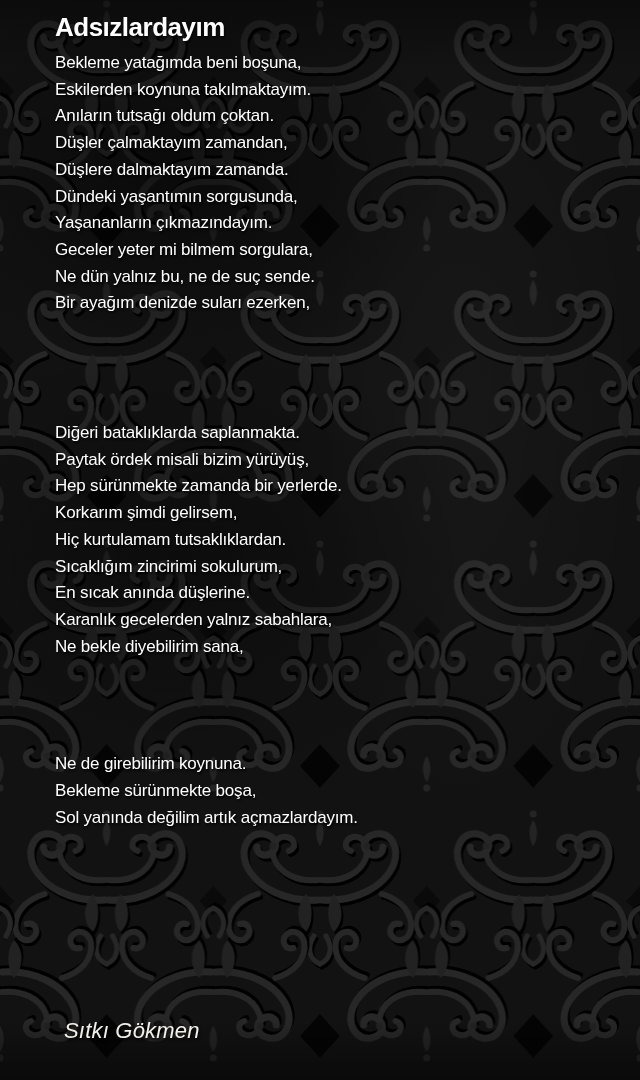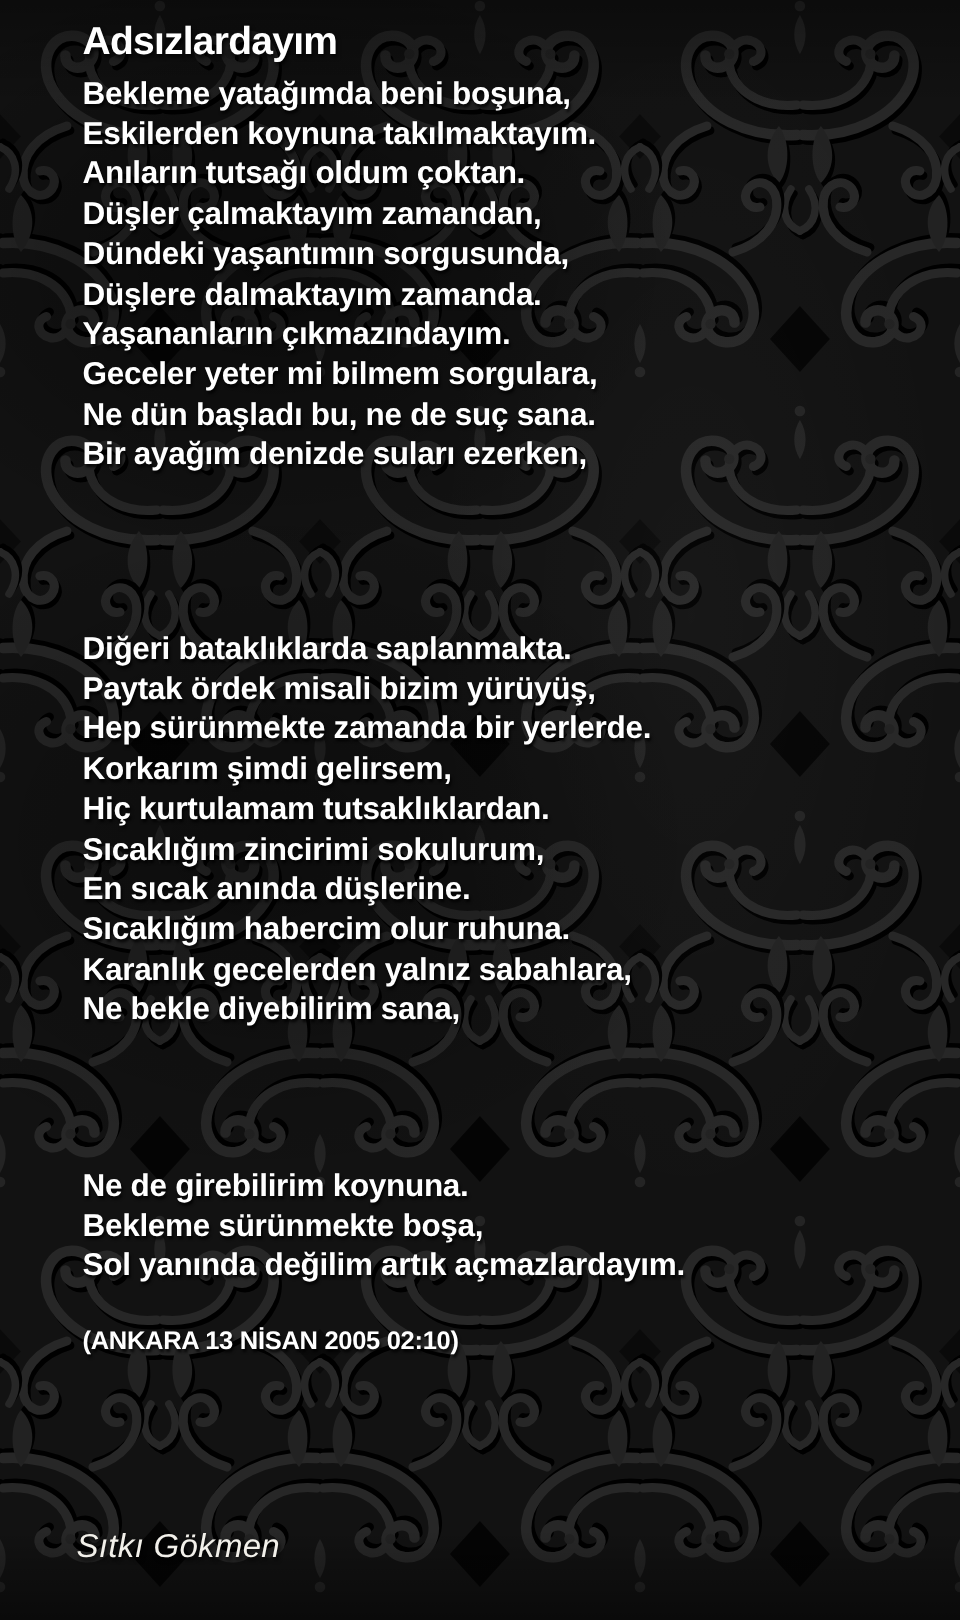--- a/index.html
+++ b/index.html
@@ -25,34 +25,34 @@
     padding: 12px 30px 0 55px;
     color: var(--text-color, #ffffff);
   }
   .title {
     margin: 0 0 8px 0;
     font-size: 26px; font-weight: bold; line-height: 30px;
     letter-spacing: -0.5px;
     text-shadow: 1px 2px 3px rgba(0,0,0,0.9);
   }
   .stanza {
-    font-size: 21px; font-weight: bold; line-height: 26.7px;
+    font-size: 17px; font-weight: normal; line-height: 26.7px;
     letter-spacing: -0.2px;
     text-shadow: 1px 2px 2px rgba(0,0,0,0.85);
   }
   .stanza.s1 { margin-bottom: 103px; }
   .stanza.s2 { margin-bottom: 91px; }
   .date {
     margin-top: 23px;
     font-size: 17px; font-weight: bold; line-height: 26.7px;
     letter-spacing: -0.2px;
     text-shadow: 1px 2px 2px rgba(0,0,0,0.85);
   }
   .author {
-    position: absolute; left: 51px; top: 1018px;
+    position: absolute; left: 64px; top: 1018px;
     font-size: 22px; font-style: italic; font-weight: normal;
     line-height: 26px; letter-spacing: 0.2px;
     color: var(--author-color, #f2f0ea);
     text-shadow: 1px 2px 3px rgba(0,0,0,0.9);
   }
 </style>
 </head>
 <body style="--text-color: #ffffff; --author-color: #f2f0ea; background: rgb(16, 16, 16);">
 
 <div class="page">
@@ -93,41 +93,39 @@
   <div class="vignette"></div>
 
   <main class="content">
     <h1 class="title">Adsızlardayım</h1>
 
     <section class="stanza s1">
         <div class="line">Bekleme yatağımda beni boşuna,</div>
         <div class="line">Eskilerden koynuna takılmaktayım.</div>
         <div class="line">Anıların tutsağı oldum çoktan.</div>
         <div class="line">Düşler çalmaktayım zamandan,</div>
+        <div class="line">Düşlere dalmaktayım zamanda.</div>
         <div class="line">Dündeki yaşantımın sorgusunda,</div>
-        <div class="line">Düşlere dalmaktayım zamanda.</div>
         <div class="line">Yaşananların çıkmazındayım.</div>
         <div class="line">Geceler yeter mi bilmem sorgulara,</div>
-        <div class="line">Ne dün başladı bu, ne de suç sana.</div>
+        <div class="line">Ne dün yalnız bu, ne de suç sende.</div>
         <div class="line">Bir ayağım denizde suları ezerken,</div>
       </section>
     <section class="stanza s2">
         <div class="line">Diğeri bataklıklarda saplanmakta.</div>
         <div class="line">Paytak ördek misali bizim yürüyüş,</div>
         <div class="line">Hep sürünmekte zamanda bir yerlerde.</div>
         <div class="line">Korkarım şimdi gelirsem,</div>
         <div class="line">Hiç kurtulamam tutsaklıklardan.</div>
         <div class="line">Sıcaklığım zincirimi sokulurum,</div>
         <div class="line">En sıcak anında düşlerine.</div>
-        <div class="line">Sıcaklığım habercim olur ruhuna.</div>
         <div class="line">Karanlık gecelerden yalnız sabahlara,</div>
         <div class="line">Ne bekle diyebilirim sana,</div>
       </section>
     <section class="stanza s3">
         <div class="line">Ne de girebilirim koynuna.</div>
         <div class="line">Bekleme sürünmekte boşa,</div>
         <div class="line">Sol yanında değilim artık açmazlardayım.</div>
       </section>
 
-    <div class="date">(ANKARA 13 NİSAN 2005 02:10)</div>
     <div class="author">Sıtkı Gökmen</div>
   </main>
 </div>
 
 </body></html>

